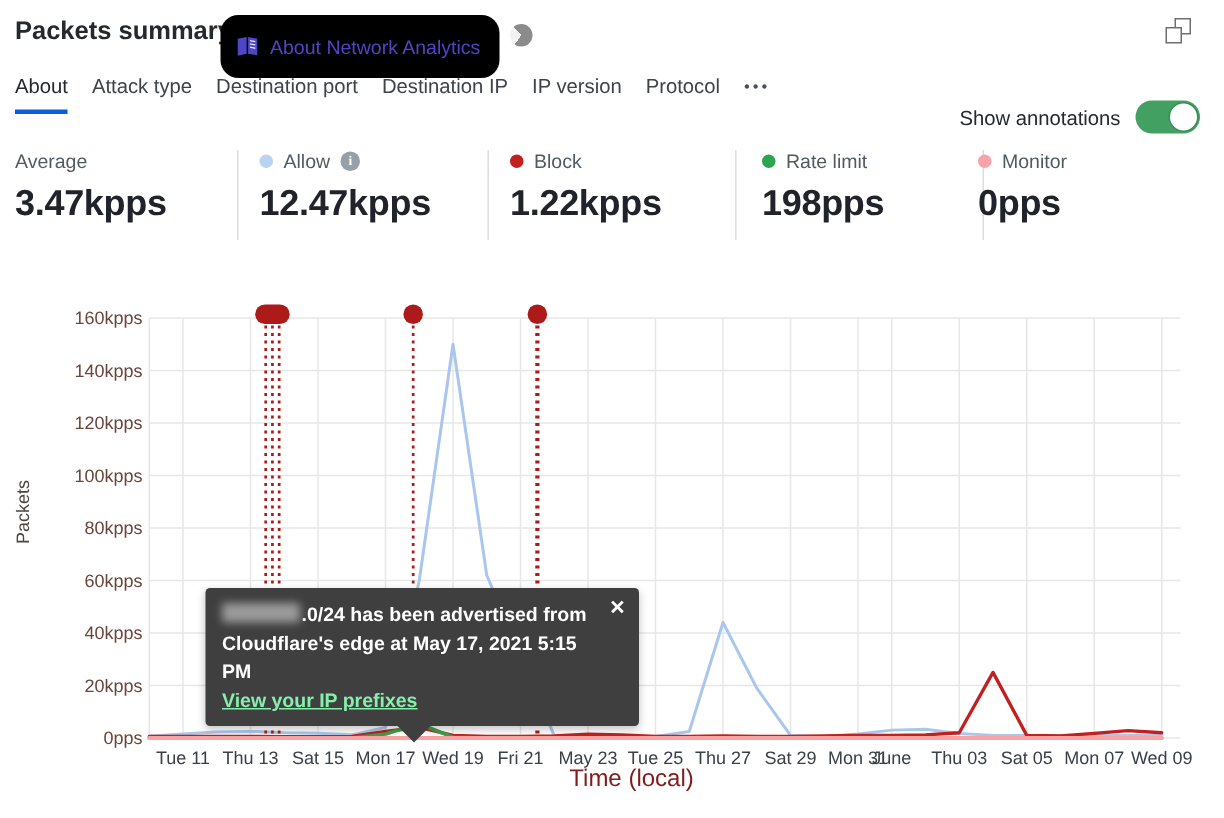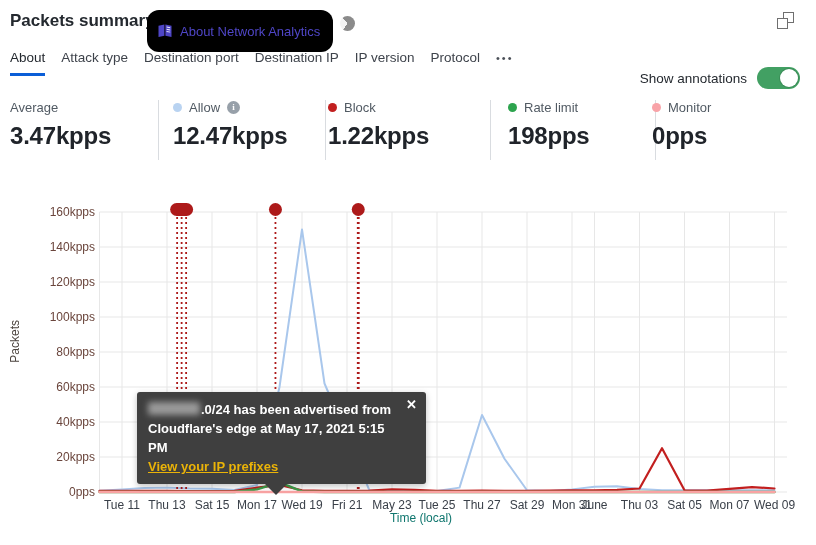--- a/index.html
+++ b/index.html
@@ -38,33 +38,33 @@
   .stat-value { margin-top:7px; font-size:24px; font-weight:700; color:#20242a; letter-spacing:-0.2px; }
   .info-ic { width:13px; height:13px; border-radius:50%; background:#97a0a9; color:#fff;
     font-size:9px; font-weight:700; display:flex; align-items:center; justify-content:center;
     font-family:"Liberation Serif", serif; cursor:pointer; }
   .vdiv { position:absolute; top:100px; width:1px; height:60px; background:#d9dce0; }
 
   
   .chart { position:absolute; left:0; top:190px; width:816px; height:355px; }
   .ylab { position:absolute; left:8px; top:130px; writing-mode:vertical-rl; transform:rotate(180deg);
     font-size:12px; color:#4c443f; }
-  .xlab { position:absolute; left:371px; top:321px; width:100px; text-align:center; font-size:12px; color:#0f766e; }
+  .xlab { position:absolute; left:371px; top:321px; width:100px; text-align:center; font-size:16px; color:#7f1d1d; }
 
   
   .tooltip { position:absolute; left:137px; top:202px; width:289px; background:#3f3f3f; color:#fff;
     border-radius:3px; padding:8px 26px 8px 11px; font-size:13px; font-weight:600; line-height:19px;
     box-shadow:0 2px 6px rgba(0,0,0,.25); }
   .tooltip .caret { position:absolute; left:128px; top:100%; width:0; height:0;
     border-left:11px solid transparent; border-right:11px solid transparent; border-top:11px solid #3f3f3f; }
   .tooltip .close { position:absolute; right:9px; top:6px; font-size:13px; font-weight:700;
     color:#fff; cursor:pointer; line-height:13px; }
   .blur-ip { display:inline-block; width:52px; height:13px; background:#9a9a9a; border-radius:2px;
     filter:blur(3px); vertical-align:-1px; margin-right:1px; }
-  .tooltip a { color:#eab308; text-decoration:underline; }
+  .tooltip a { color:#86efac; text-decoration:underline; }
 </style>
 </head>
 <body>
 
 <div class="app">
 
   <div class="title">Packets summary</div>
   <div class="badge">
     <span>
       <svg width="16" height="14" viewBox="0 0 16 14">
@@ -106,21 +106,21 @@
   <div class="vdiv" style="left:158px"></div>
   <div class="stat" style="left:173px">
     <div class="stat-head">
         <span class="stat-dot" style="background: rgb(185, 211, 241);"></span>
       <span>Allow</span>
       <span class="info-ic">i</span>
       </div>
     <div class="stat-value">12.47kpps</div>
   </div>
   <div class="vdiv" style="left:325px"></div>
-  <div class="stat" style="left:328px">
+  <div class="stat" style="left:340px">
     <div class="stat-head">
         <span class="stat-dot" style="background: rgb(194, 31, 31);"></span>
       <span>Block</span>
       </div>
     <div class="stat-value">1.22kpps</div>
   </div>
   <div class="vdiv" style="left:490px"></div>
   <div class="stat" style="left:508px">
     <div class="stat-head">
         <span class="stat-dot" style="background: rgb(45, 164, 78);"></span>

